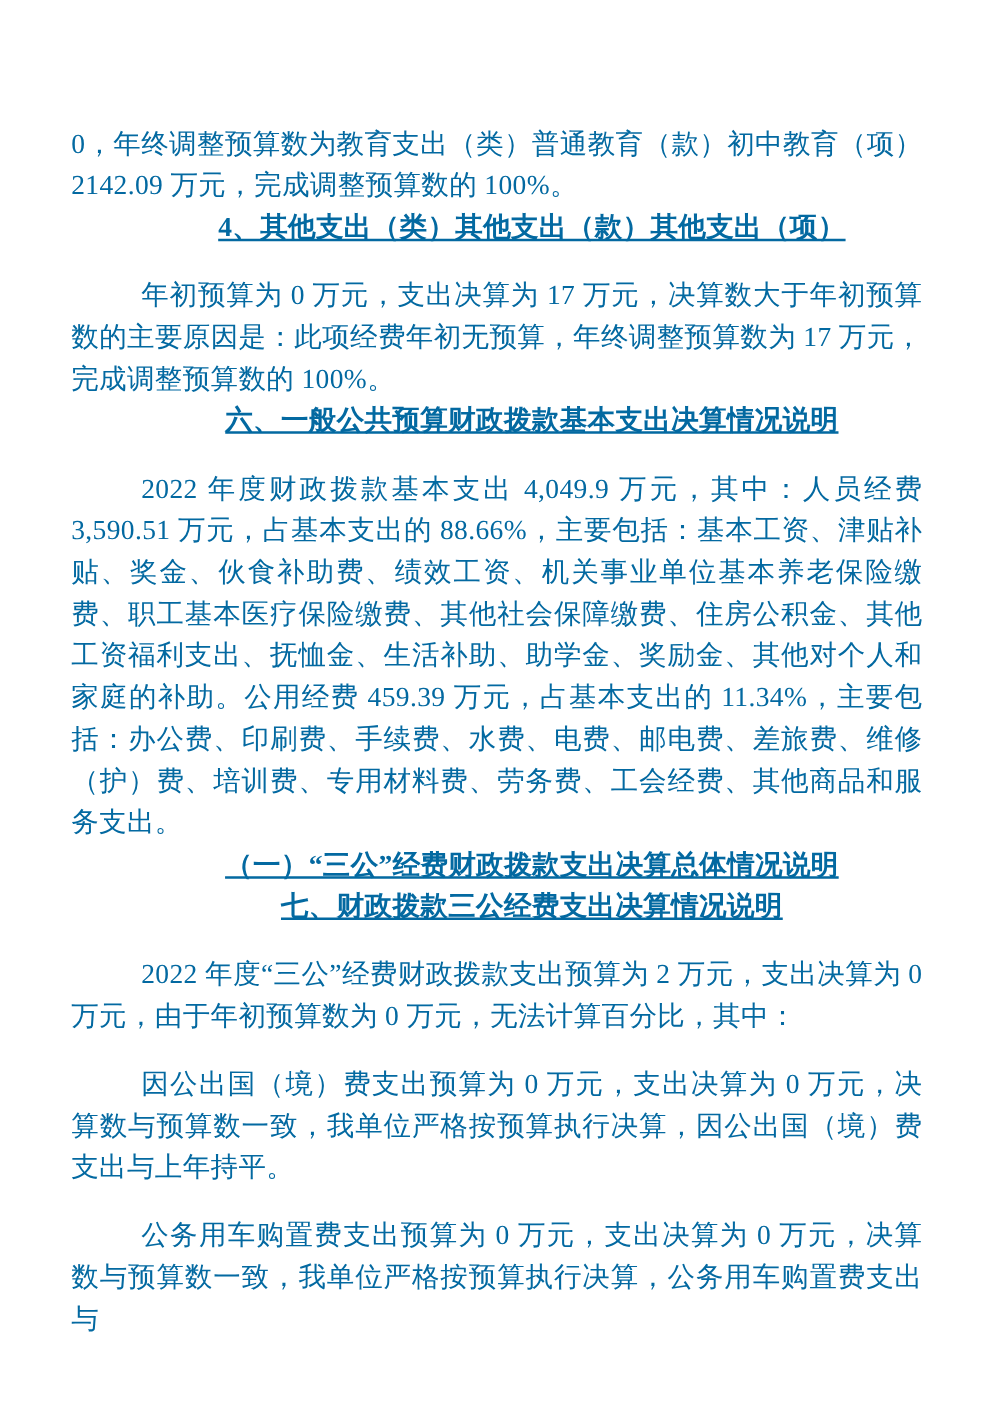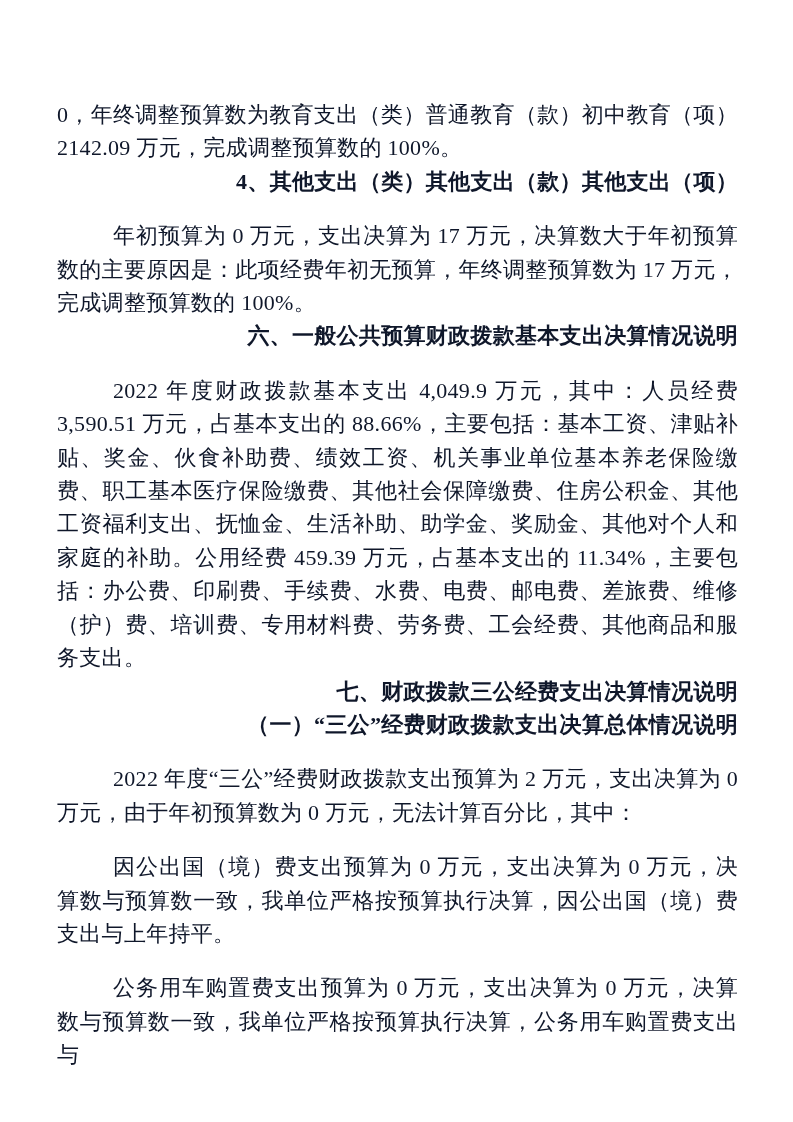--- a/index.html
+++ b/index.html
@@ -18,51 +18,52 @@
     inset: 0;
     box-sizing: border-box;
     padding: 98px 55px 0 57px;
     background: #ffffff;
   }
   .page p {
     margin: 0;
     font-family: "Liberation Serif", "DejaVu Serif", serif;
     font-size: 22px;
     line-height: 33.4px;
-    color: #0f172a;
+    color: #0369a1;
     text-align: justify;
     letter-spacing: 0.3px;
   }
   .page p.indent {
     text-indent: 56px;
     margin-top: 21px;
   }
   .page p.heading {
     font-weight: 700;
     text-indent: 56px;
-    text-align: right;
+    text-align: center;
+    text-decoration: underline;
   }
 </style>
 </head>
 <body>
 
 <div class="page">
   <p class="para">0，年终调整预算数为教育支出（类）普通教育（款）初中教育（项）2142.09 万元，完成调整预算数的 100%。</p>
 
   <p class="heading">4、其他支出（类）其他支出（款）其他支出（项）</p>
 
   <p class="para indent">年初预算为 0 万元，支出决算为 17 万元，决算数大于年初预算数的主要原因是：此项经费年初无预算，年终调整预算数为 17 万元，完成调整预算数的 100%。</p>
 
   <p class="heading">六、一般公共预算财政拨款基本支出决算情况说明</p>
 
   <p class="para indent">2022 年度财政拨款基本支出 4,049.9 万元，其中：人员经费 3,590.51 万元，占基本支出的 88.66%，主要包括：基本工资、津贴补贴、奖金、伙食补助费、绩效工资、机关事业单位基本养老保险缴费、职工基本医疗保险缴费、其他社会保障缴费、住房公积金、其他工资福利支出、抚恤金、生活补助、助学金、奖励金、其他对个人和家庭的补助。公用经费 459.39 万元，占基本支出的 11.34%，主要包括：办公费、印刷费、手续费、水费、电费、邮电费、差旅费、维修（护）费、培训费、专用材料费、劳务费、工会经费、其他商品和服务支出。</p>
 
+  <p class="heading">（一）“三公”经费财政拨款支出决算总体情况说明</p>
+
   <p class="heading">七、财政拨款三公经费支出决算情况说明</p>
-
-  <p class="heading">（一）“三公”经费财政拨款支出决算总体情况说明</p>
 
   <p class="para indent">2022 年度“三公”经费财政拨款支出预算为 2 万元，支出决算为 0 万元，由于年初预算数为 0 万元，无法计算百分比，其中：</p>
 
   <p class="para indent">因公出国（境）费支出预算为 0 万元，支出决算为 0 万元，决算数与预算数一致，我单位严格按预算执行决算，因公出国（境）费支出与上年持平。</p>
 
 
   <p class="para indent">公务用车购置费支出预算为 0 万元，支出决算为 0 万元，决算数与预算数一致，我单位严格按预算执行决算，公务用车购置费支出与</p>
 </div>
 
 </body></html>

